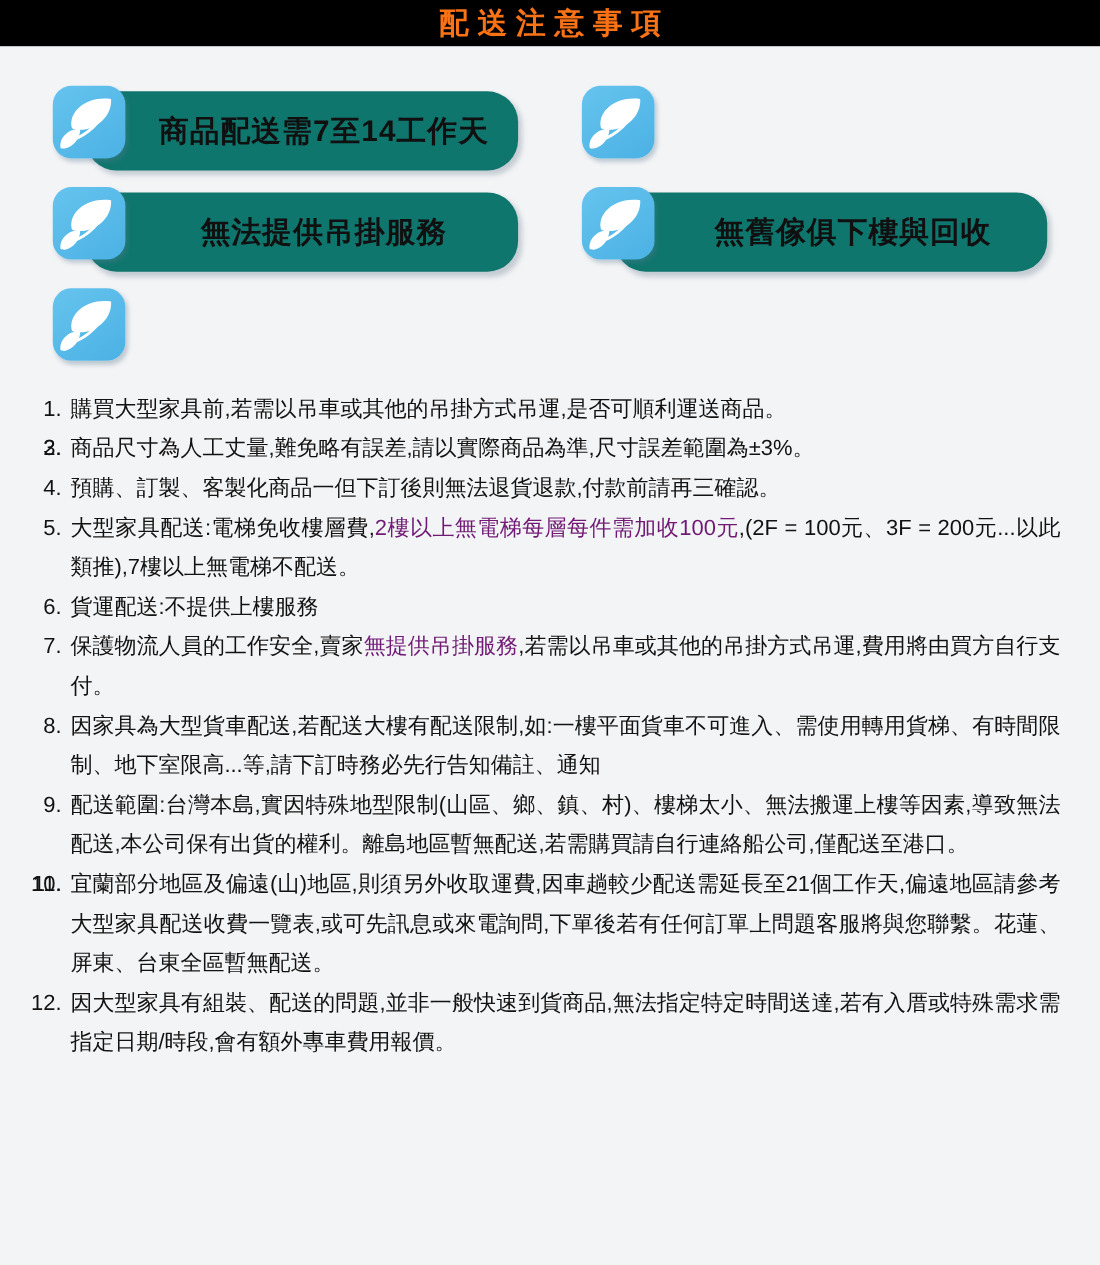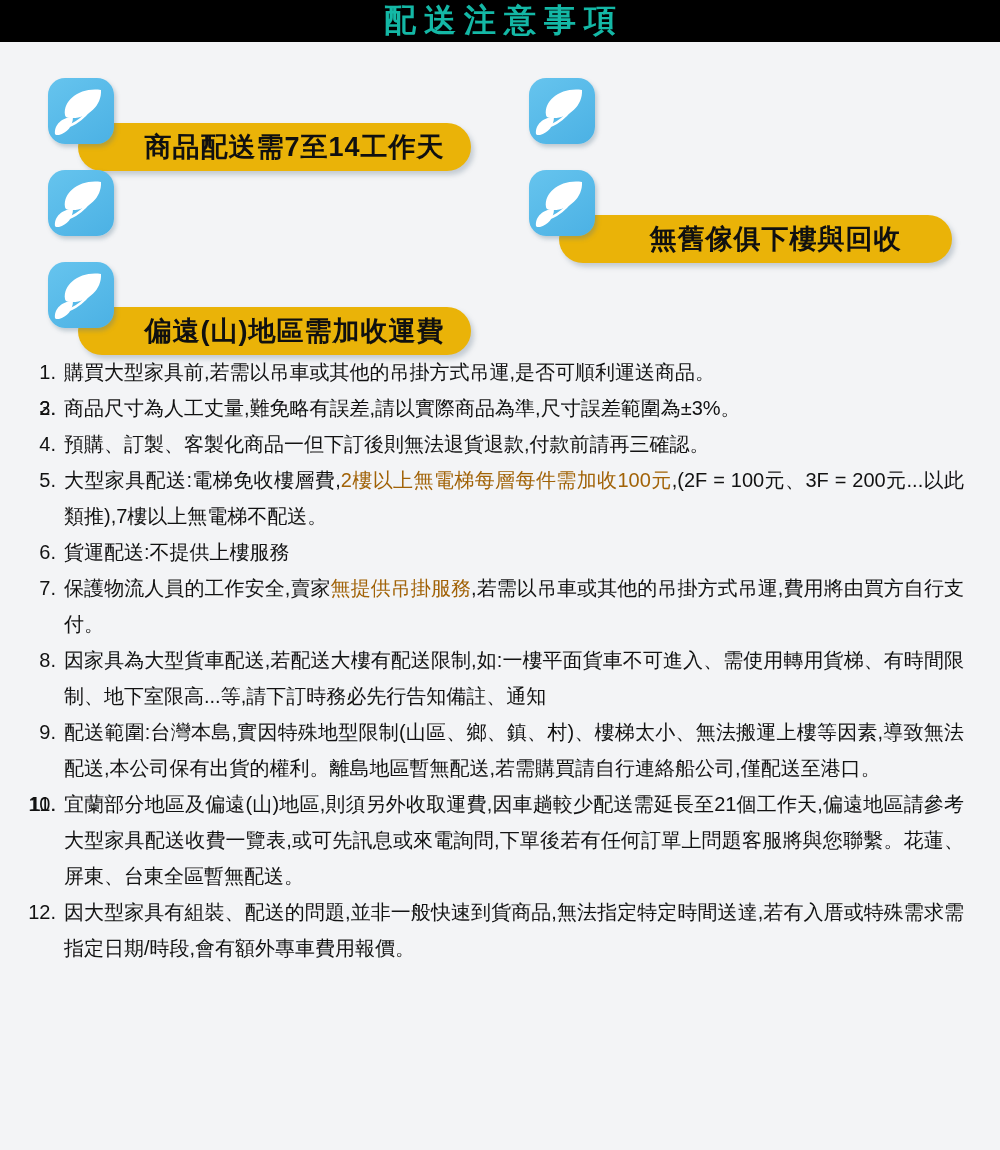--- a/index.html
+++ b/index.html
@@ -9,37 +9,36 @@
     background:#f3f4f6;
     font-family:"Liberation Sans","DejaVu Sans",sans-serif;
     color:#121212;
   }
   
   .notice-header {
     height:42px; background:#000;
     display:flex; align-items:center; justify-content:center;
   }
   .notice-header .title {
-    color:#14b8a6; font-size:32px; font-weight:bold;
+    color:#f97316; font-size:27px; font-weight:bold;
     letter-spacing:8px; text-indent:8px;font-family:Liberation Serif, serif;
   }
   
   .badge-grid {
     padding:36px 48px 0 48px;
     display:grid; grid-template-columns:1fr 1fr;
     column-gap:58px; row-gap:26px;
   }
   .badge { position:relative; height:66px; }
   .badge-pill {
-    position:absolute; left:30px; right:0; top:5px; height:48px;
-    background:#eab308; border-radius:28px;
+    position:absolute; left:30px; right:0; top:5px; height:72px;
+    background:#0f766e; border-radius:28px;
     box-shadow:3px 4px 5px rgba(110,130,145,0.35);
     display:flex; align-items:center; justify-content:center;
     padding-left:40px;
-    margin-top:40px;
   }
   .badge-label {
     font-size:27px; font-weight:bold; color:#101010; letter-spacing:1px;
     white-space:nowrap;
   }
   .badge-icon {
     position:absolute; left:0; top:0; width:66px; height:66px;
     border-radius:17px;
     background:linear-gradient(145deg,#66c4ee 0%,#4bb1e4 100%);
     box-shadow:2px 3px 4px rgba(90,120,140,0.35);
@@ -50,21 +49,21 @@
     list-style:none;
     margin:26px 36px 0 18px;
     font-size:20px; line-height:36px;
   }
   .note-item { position:relative; padding-left:46px; text-align:justify; }
   .note-number {
     position:absolute; left:0; top:0; width:38px; text-align:right;
     font-size:20px;
   }
   .seg { color:#121212; }
-  .seg.hl { color:#a16207; }
+  .seg.hl { color:#701a75; }
 </style>
 </head>
 <body>
 
 <div class="notice-header">
   <div class="title">配送注意事項</div>
 </div>
 
 <div class="badge-grid">
 
@@ -83,20 +82,23 @@
   <div class="badge">
     <div class="badge-icon">
       <svg viewBox="0 0 66 66">
           <path fill="#ffffff" d="M17 37 C15 22 32 9 53 12 C54 28 39 41 23 40 C19 40 17 39 17 37 Z"></path>
           <path fill="none" stroke="#ffffff" stroke-width="2.6" d="M14 50 C26 48 40 38 48 22"></path>
           <path fill="#ffffff" d="M7 56 C6 47 14 39 25 39 C25 48 19 55 11 57 C9 57 7 57 7 56 Z"></path>
         </svg>
     </div>
   </div>
   <div class="badge">
+    <div class="badge-pill">
+      <span class="badge-label">無法提供吊掛服務</span>
+    </div>
     <div class="badge-icon">
       <svg viewBox="0 0 66 66">
           <path fill="#ffffff" d="M17 37 C15 22 32 9 53 12 C54 28 39 41 23 40 C19 40 17 39 17 37 Z"></path>
           <path fill="none" stroke="#ffffff" stroke-width="2.6" d="M14 50 C26 48 40 38 48 22"></path>
           <path fill="#ffffff" d="M7 56 C6 47 14 39 25 39 C25 48 19 55 11 57 C9 57 7 57 7 56 Z"></path>
         </svg>
     </div>
   </div>
   <div class="badge">
     <div class="badge-pill">
@@ -104,23 +106,20 @@
     </div>
     <div class="badge-icon">
       <svg viewBox="0 0 66 66">
           <path fill="#ffffff" d="M17 37 C15 22 32 9 53 12 C54 28 39 41 23 40 C19 40 17 39 17 37 Z"></path>
           <path fill="none" stroke="#ffffff" stroke-width="2.6" d="M14 50 C26 48 40 38 48 22"></path>
           <path fill="#ffffff" d="M7 56 C6 47 14 39 25 39 C25 48 19 55 11 57 C9 57 7 57 7 56 Z"></path>
         </svg>
     </div>
   </div>
   <div class="badge">
-    <div class="badge-pill">
-      <span class="badge-label">偏遠(山)地區需加收運費</span>
-    </div>
     <div class="badge-icon">
       <svg viewBox="0 0 66 66">
           <path fill="#ffffff" d="M17 37 C15 22 32 9 53 12 C54 28 39 41 23 40 C19 40 17 39 17 37 Z"></path>
           <path fill="none" stroke="#ffffff" stroke-width="2.6" d="M14 50 C26 48 40 38 48 22"></path>
           <path fill="#ffffff" d="M7 56 C6 47 14 39 25 39 C25 48 19 55 11 57 C9 57 7 57 7 56 Z"></path>
         </svg>
     </div>
   </div>
 </div>
 

